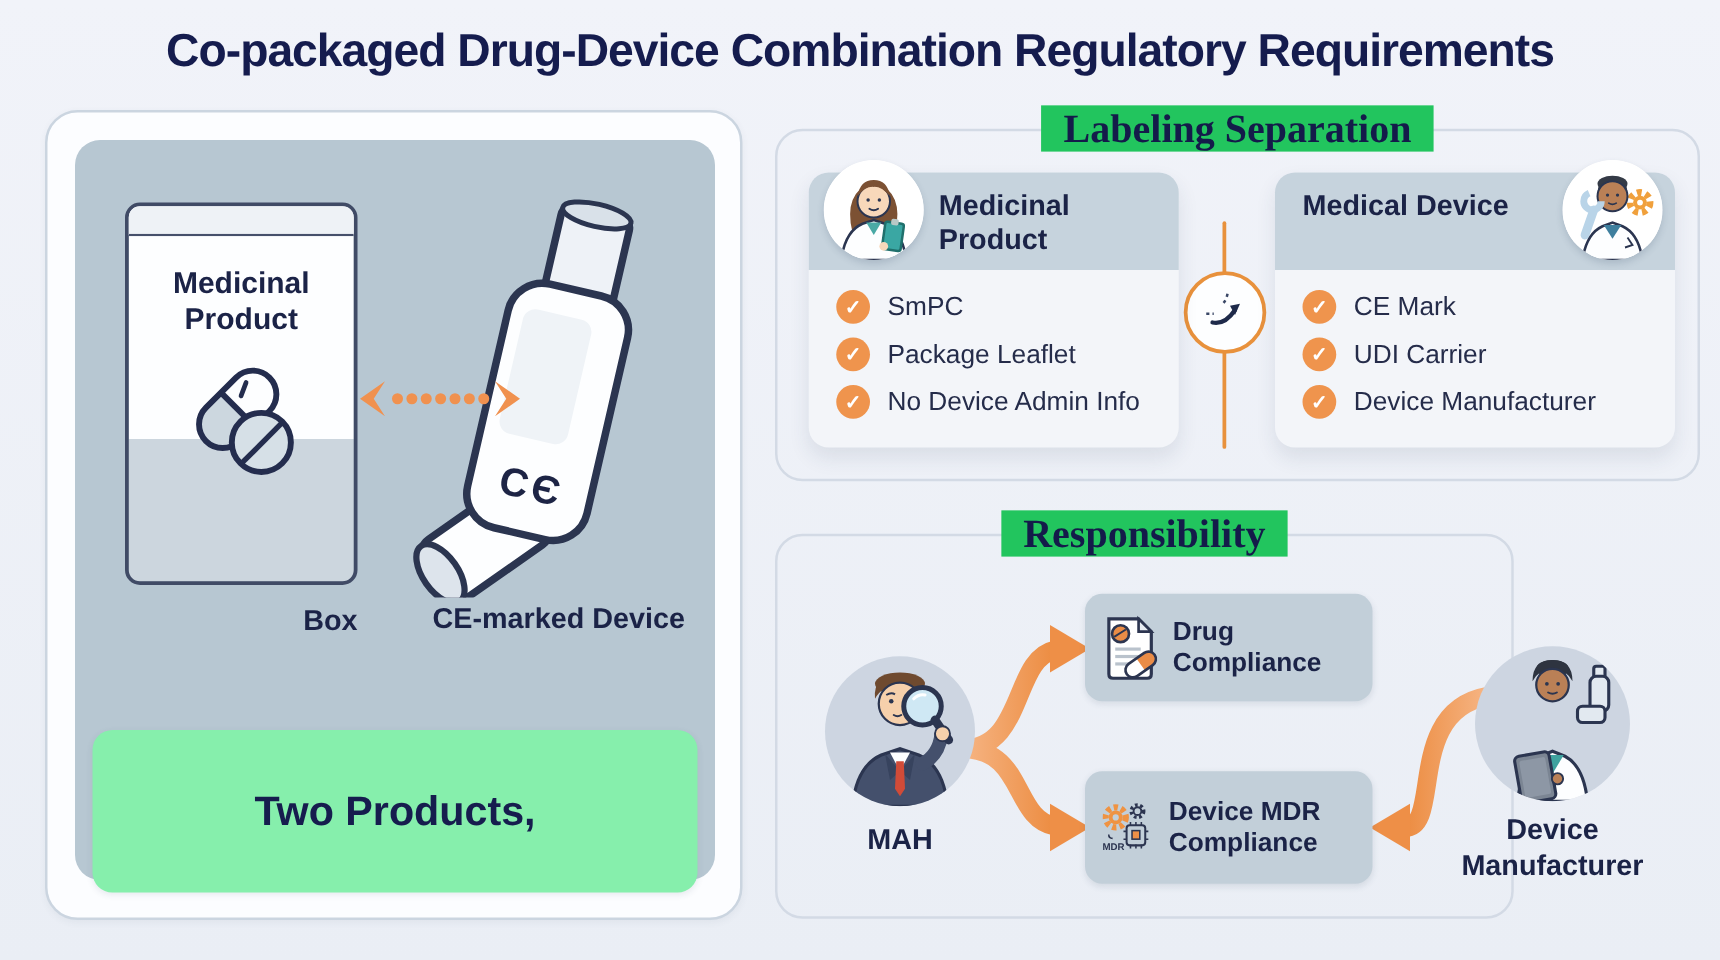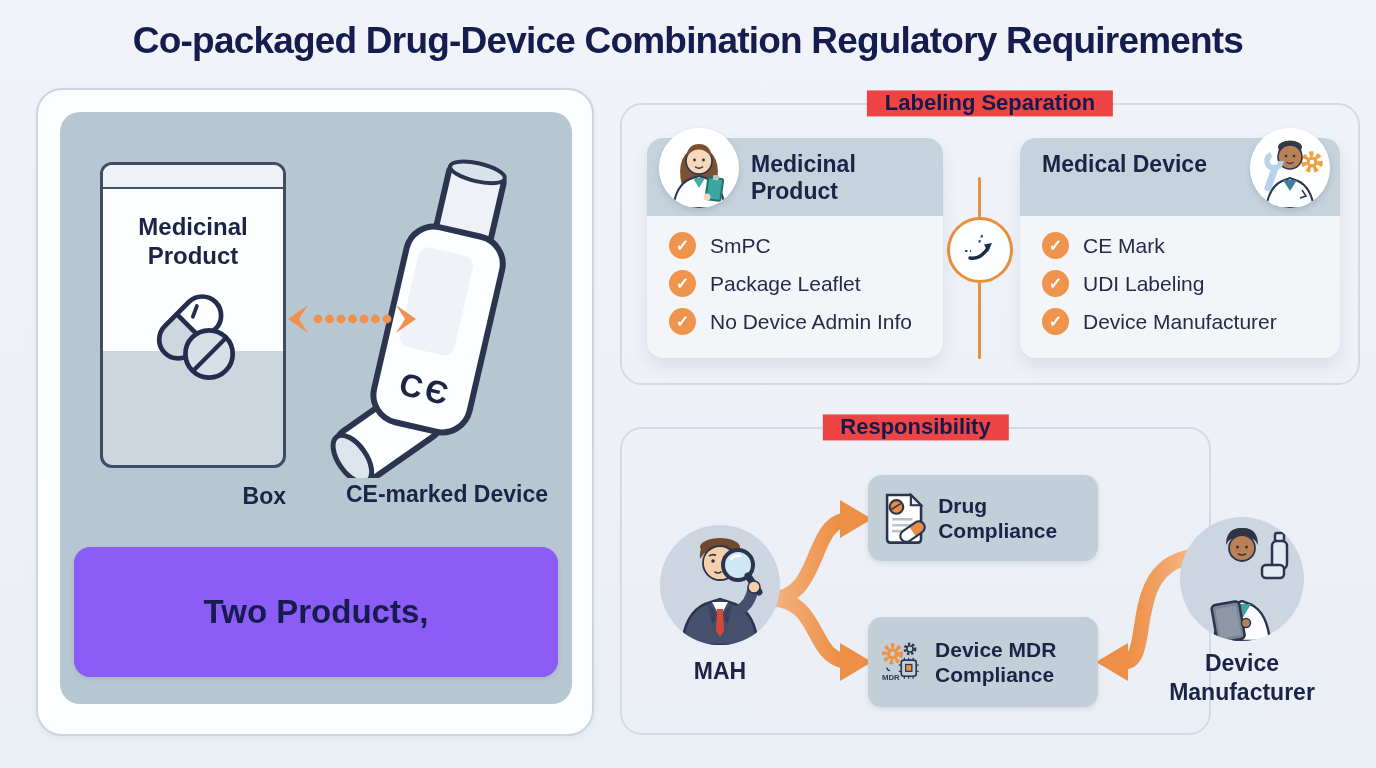--- a/index.html
+++ b/index.html
@@ -43,37 +43,37 @@
   .pills-svg{ margin-top:16px; }
   .caption{
     position:absolute; text-align:right; font-size:23px; font-weight:bold;
     color:#1b2347; line-height:1.3;
   }
   .caption-box{ left:40px; width:186px; top:370px; }
   .caption-device{ left:248px; width:240px; top:368px; }
   .inhaler-svg{ position:absolute; left:258px; top:44px; }
   .dotted-arrow-svg{ position:absolute; left:226px; top:190px; }
   .summary-box{
-    position:absolute; left:14px; top:435px; width:484px; height:130px;
-    background:#8b5cf6; border-radius:16px;
+    position:absolute; left:14px; top:472px; width:484px; height:130px;
+    background:#86efac; border-radius:16px;
     display:flex; flex-direction:column; justify-content:center; align-items:center;
     box-shadow:0 2px 5px rgba(50,70,100,.10);
   }
   .summary-line{ font-size:33px; font-weight:bold; color:#161d4e; line-height:1.35; }
 
   
   .framed{
     position:absolute; border:2px solid #d3dae5; border-radius:22px;
   }
   .labeling-panel{ left:620px; top:103px; width:740px; height:282px; }
   .responsibility-panel{ left:620px; top:427px; width:591px; height:308px; }
   .legend{
     position:absolute; left:50%; top:0; transform:translate(-50%,-56%);
-    background:#ef4444; padding:0 18px; white-space:nowrap;
-    font-size:22px; font-weight:bold; color:#141b4a;
+    background:#22c55e; padding:0 18px; white-space:nowrap;
+    font-size:32px; font-weight:bold; color:#141b4a;font-family:Liberation Serif, serif;
   }
   
   .label-card{
     position:absolute; top:33px; height:220px; background:#f3f5f9;
     border-radius:16px; box-shadow:0 8px 16px rgba(40,60,90,.10);
   }
   .card-medicinal{ left:25px; width:296px; }
   .card-device{ left:398px; width:320px; }
   .card-header{
     position:absolute; left:0; top:0; width:100%; height:78px;
@@ -264,21 +264,21 @@
       </svg>
     </div>
     <div class="card-title">Medical Device</div>
     <div class="checklist">
       <div class="check-row">
         <span class="check-circle">✓</span>
         <span class="check-label">CE Mark</span>
       </div>
       <div class="check-row">
         <span class="check-circle">✓</span>
-        <span class="check-label">UDI Labeling</span>
+        <span class="check-label">UDI Carrier</span>
       </div>
       <div class="check-row">
         <span class="check-circle">✓</span>
         <span class="check-label">Device Manufacturer</span>
       </div>
     </div>
   </div>
 </div>
 
 <div class="framed responsibility-panel">

